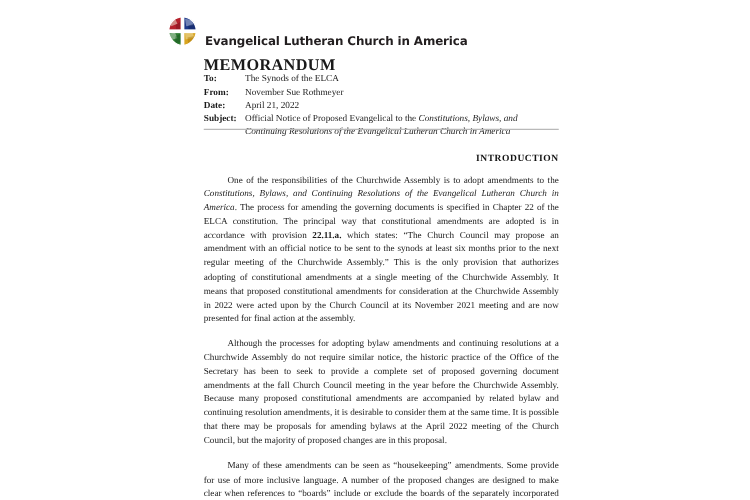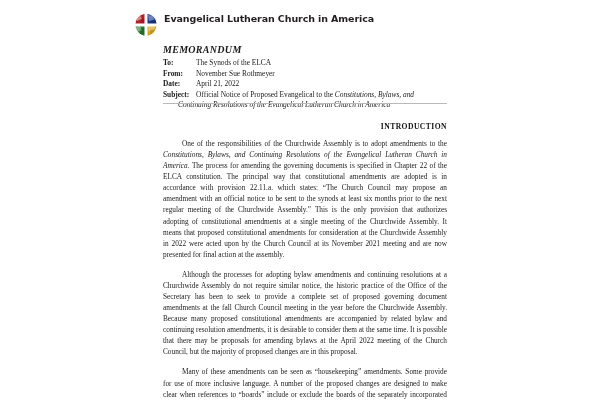--- a/index.html
+++ b/index.html
@@ -31,20 +31,21 @@
     gap: 6px;
   }
   .logo {
     width: 24px;
     height: 24px;
     flex: 0 0 auto;
     display: block;
   }
   .brand-block {
     padding-top: 1px;
+    margin-top: 15px;
   }
   .brand-name {
     font-family: "DejaVu Sans", sans-serif;
     font-size: 9.5px;
     font-weight: bold;
     letter-spacing: -0.1px;
     color: #231f20;
     line-height: 1.15;
     white-space: nowrap;
   }
@@ -58,22 +59,21 @@
     white-space: nowrap;
   }
 
   
   .memo-title {
     position: absolute;
     left: 163px;
     top: 44px;
     font-family: "Liberation Serif", serif;
     font-weight: bold;
-    font-style: italic;
-    font-size: 10px;
+    font-size: 13px;
     letter-spacing: 0.3px;
     color: #1a1a1a;
   }
 
   .memo-fields {
     position: absolute;
     left: 163px;
     top: 58px;
     width: 284px;
     font-size: 7.4px;
@@ -89,21 +89,21 @@
     color: #1a1a1a;
   }
   .memo-value {
     flex: 1 1 auto;
     color: #1a1a1a;
   }
   .memo-value .it {
     font-style: italic;
   }
   .memo-cont {
-    margin-left: 15px;
+    margin-left: 33px;
     font-style: italic;
     color: #1a1a1a;
   }
 
   .rule {
     position: absolute;
     left: 163px;
     top: 103px;
     width: 284px;
     height: 1px;
@@ -134,21 +134,21 @@
     color: #1a1a1a;
   }
   .body p {
     margin: 0 0 9px 0;
     text-indent: 19px;
   }
   .body p:last-child {
     margin-bottom: 0;
   }
   .it { font-style: italic; margin-top: 20px; }
-  .bd { font-weight: normal; }
+  .bd { font-weight: bold; }
 </style>
 </head>
 <body>
 
 <div class="page">
 
   <div class="letterhead">
     <svg class="logo" viewBox="0 0 48 48" aria-hidden="true">
       <defs>
         <clipPath id="shieldClip">

